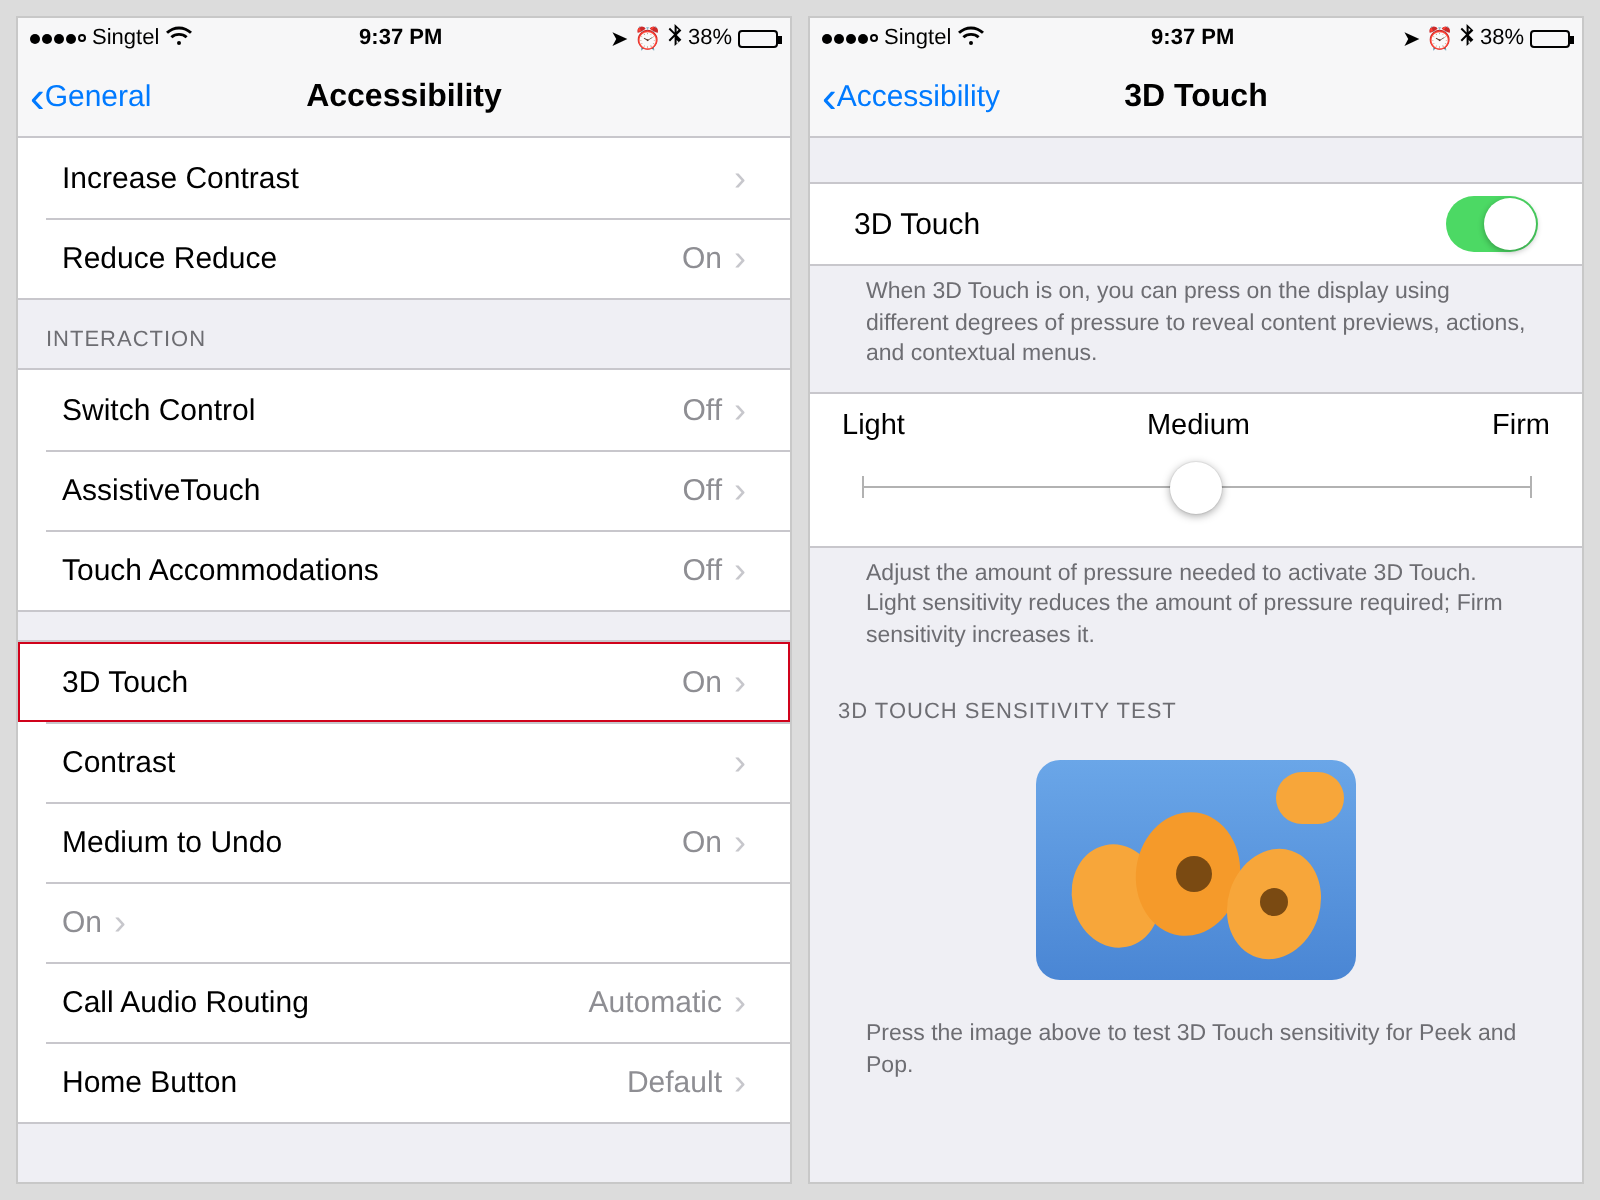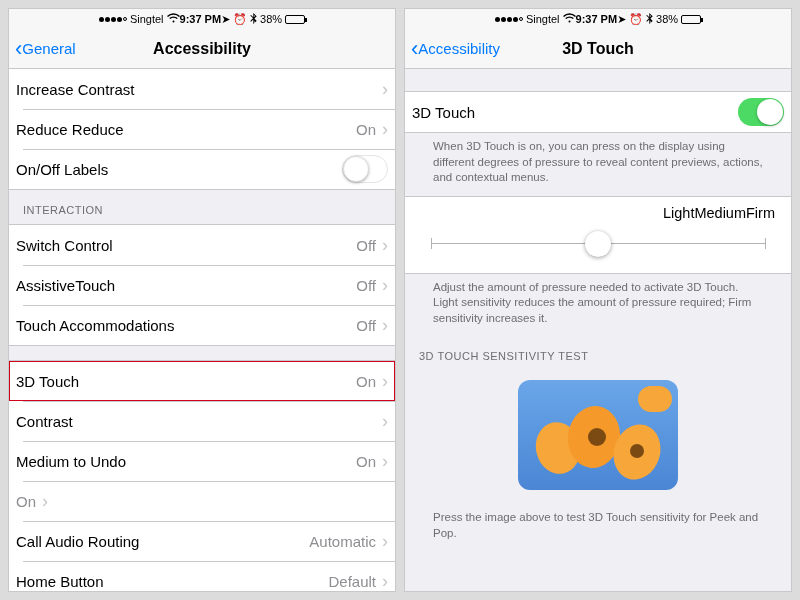--- a/index.html
+++ b/index.html
@@ -23,21 +23,21 @@
     position: relative;
     display: flex;
     flex-direction: column;
   }
   
   .status {
     height: 20px;
     background: #f7f7f8;
     display: flex;
     align-items: center;
-    justify-content: center;
+    justify-content: space-between;
     font-size: 11px;
     padding: 0 6px;
     color: #000;
   }
   .status .left, .status .right { display:flex; align-items:center; gap:3px; }
   .dots { display:flex; gap:1px; }
   .dot { width:5px; height:5px; border-radius:50%; background:#000; }
   .dot.empty { background:transparent; border:1px solid #000; width:4px; height:4px;}
   .batt { display:inline-block; width:20px; height:9px; border:1px solid #000; border-radius:2px; position:relative;}
   .batt::after { content:""; position:absolute; right:-3px; top:2px; width:2px; height:4px; background:#000;}
@@ -81,21 +81,21 @@
   }
   .cells {
     background: #fff;
     border-top: 1px solid #c8c7cc;
     border-bottom: 1px solid #c8c7cc;
   }
   .cell {
     display: flex;
     align-items: center;
     height: 40px;
-    padding: 0 7px;
+    padding: 0 22px;
     font-size: 15px;
     color: #000;
     position: relative;
   }
   .cell + .cell::before {
     content:"";
     position:absolute; top:0; left:14px; right:0;
     height:1px; background:#c8c7cc;
   }
   .cell .label { flex:1; }
@@ -113,21 +113,21 @@
   .ios-switch.on .knob { right:1px; }
   .ios-switch.off .knob { left:0px; top:-0.5px; border:0.5px solid #ddd;}
   .highlight { outline: 1.5px solid #d0021b; outline-offset:-1px; }
   
   .slider-row {
     background:#fff;
     border-top:1px solid #c8c7cc;
     border-bottom:1px solid #c8c7cc;
     padding: 8px 16px 16px;
   }
-  .slider-labels { display:flex; justify-content:flex-end; font-size:14.5px; margin-bottom:10px;}
+  .slider-labels { display:flex; justify-content:space-between; font-size:14.5px; margin-bottom:10px;}
   .slider-track {
     position:relative; height:26px; margin:0 10px;
   }
   .slider-track .line {
     position:absolute; top:12px; left:0; right:0; height:1px; background:#b2b2b2;
   }
   .slider-track .tick {
     position:absolute; top:7px; width:1px; height:11px; background:#b2b2b2;
   }
   .slider-track .thumb {
@@ -194,26 +194,20 @@
     <div class="scroll">
       <div class="cells" style="border-top:none">
         <div class="cell">
           <span class="label">Increase Contrast</span>
           <span class="chev-r">›</span>
         </div>
         <div class="cell">
           <span class="label">Reduce Reduce</span>
           <span class="value">On</span>
           <span class="chev-r">›</span>
-        </div>
-        <div class="cell">
-          <span class="label">On/Off Labels</span>
-          <span class="ios-switch off">
-              <span class="knob"></span>
-            </span>
         </div>
       </div>
 
       <div class="group-header">INTERACTION</div>
       <div class="cells">
         <div class="cell">
           <span class="label">Switch Control</span>
           <span class="value">Off</span>
           <span class="chev-r">›</span>
         </div>

